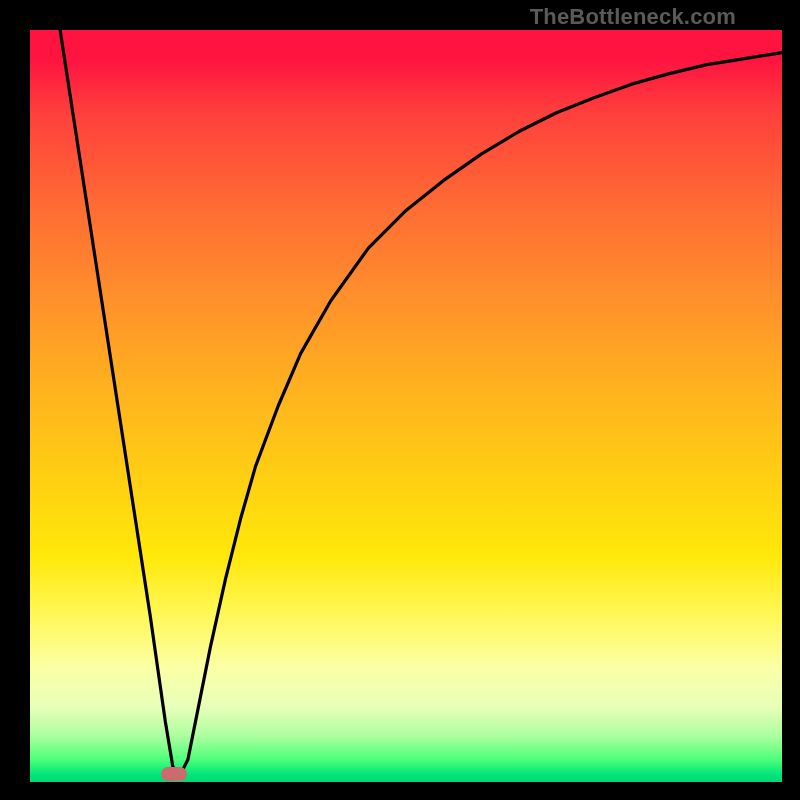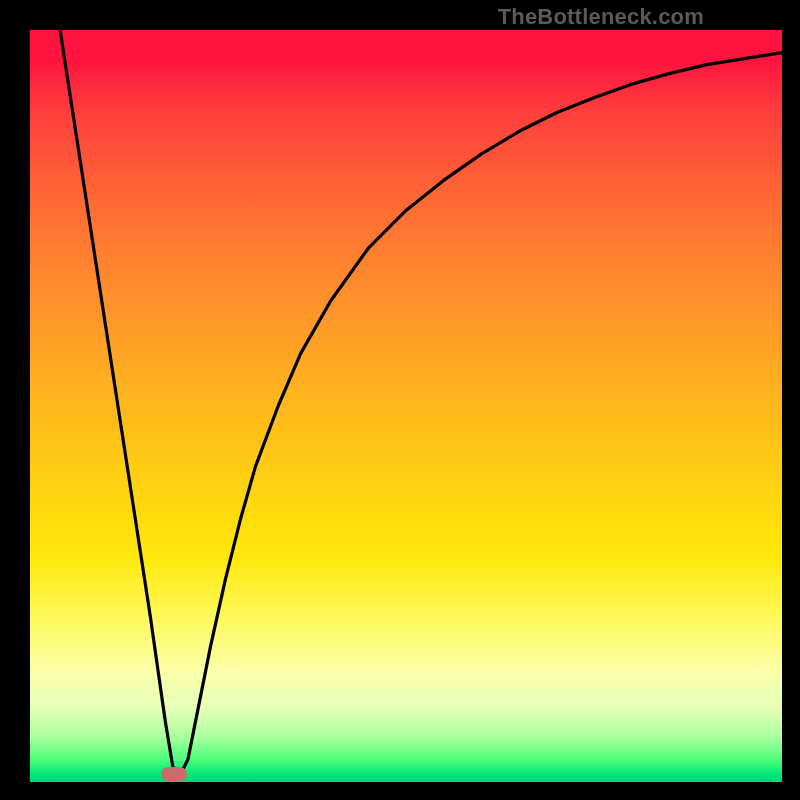--- a/index.html
+++ b/index.html
@@ -9,20 +9,21 @@
     height: 800px;
     background: #000;
     overflow: hidden;
     font-family: Arial, Helvetica, sans-serif;
   }
   .frame {
     position: relative;
     width: 716px;
     height: 800px;
     background: #000;
+    padding-left: 32px;
   }
   .watermark {
     position: absolute;
     top: 4px;
     right: 12px;
     color: #5a5a5a;
     font-size: 22px;
     font-weight: 600;
     letter-spacing: 0.2px;
     z-index: 20;

